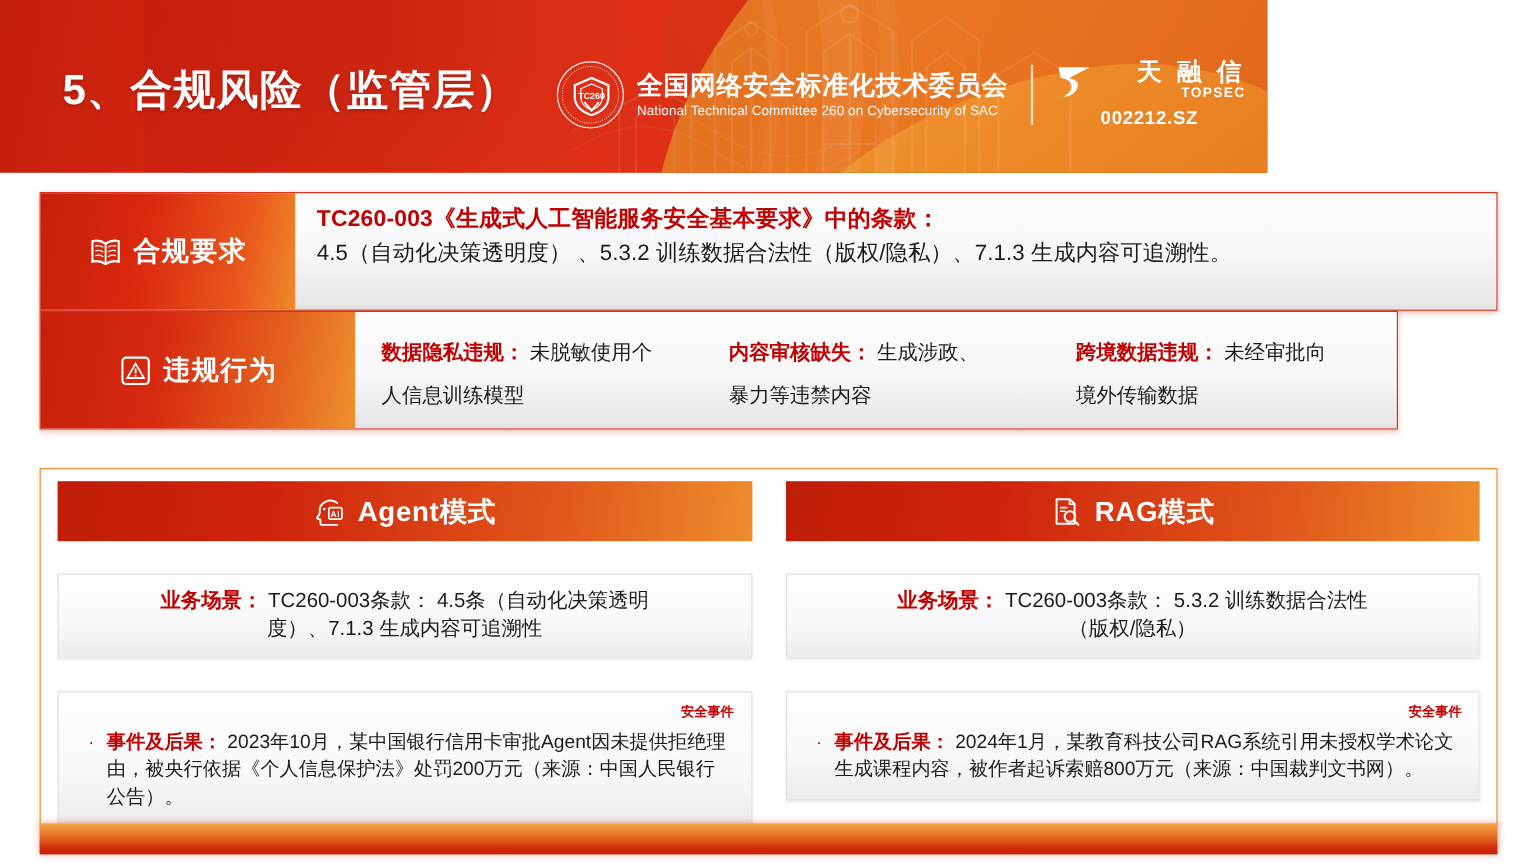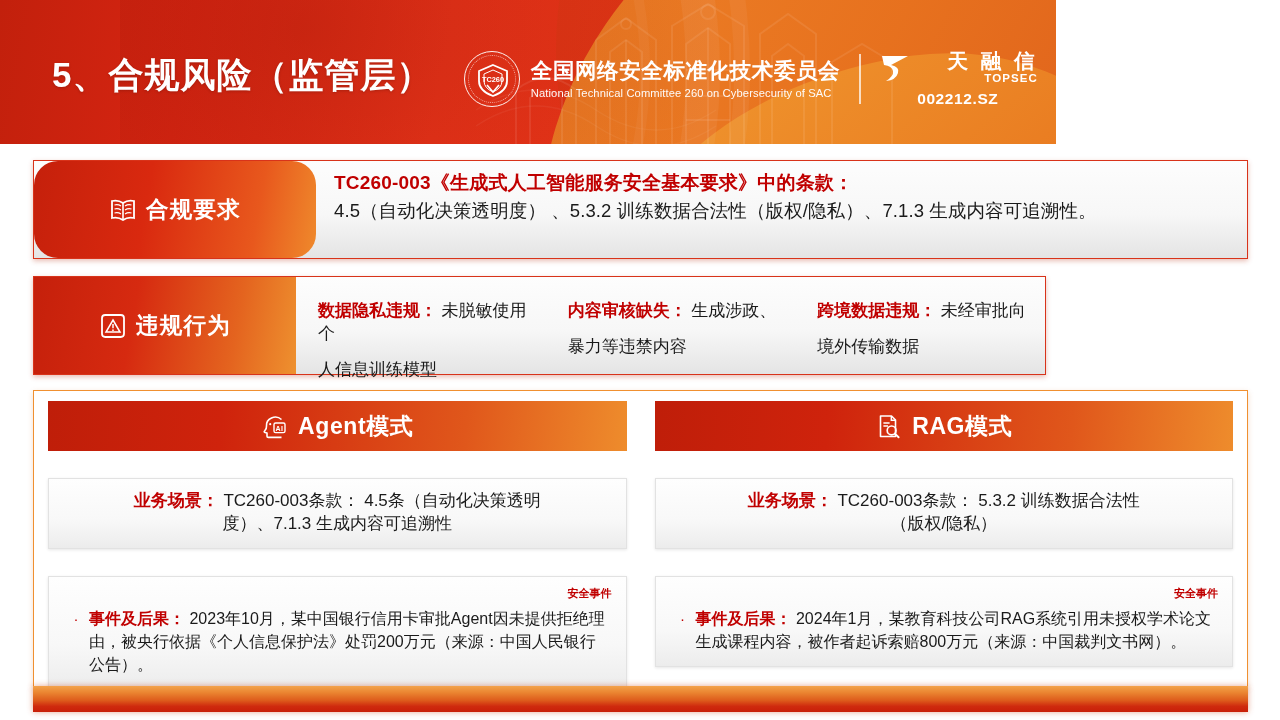--- a/index.html
+++ b/index.html
@@ -121,35 +121,34 @@
   }
   .row-label {
     flex: 0 0 auto; display: flex; align-items: center; justify-content: center;
     color: #fff; font-size: 22.5px; font-weight: bold; letter-spacing: 1.2px;
   }
   .label-ico { width: 28px; height: 28px; margin-right: 9px; flex: 0 0 auto; }
   .row-body { flex: 1 1 auto; position: relative; }
 
   #row-req { left: 33px; top: 160px; width: 1215px; height: 99px; }
   #row-req .row-label {
-    width: 282px;
+    width: 212px;
     background: linear-gradient(100deg, #c5200b 0%, #d9290f 40%, #e8581d 78%, #ef8a2c 100%);
-    border-radius: 24px;
   }
   .req-text { padding: 10px 14px 0 18px; }
   .req-head {
     color: #c00000; font-size: 19px; font-weight: bold; line-height: 1.3;
     letter-spacing: .2px;
   }
   .req-sub {
     color: #1a1a1a; font-size: 18.5px; line-height: 1.32; margin-top: 3px;
     letter-spacing: .1px;
   }
 
-  #row-vio { left: 33px; top: 276px; width: 1013px; height: 99px; }
+  #row-vio { left: 33px; top: 259px; width: 1132px; height: 99px; }
   #row-vio .row-label {
     width: 262px;
     background: linear-gradient(100deg, #c5200b 0%, #d62a10 38%, #e4641f 76%, #ee912f 100%);
   }
   .vio-cols { display: flex; height: 100%; }
   .vio-col { flex: 1 1 0; padding: 22px 8px 0 22px; }
   .vio-k { color: #c00000; font-size: 17px; font-weight: bold; }
   .vio-v { color: #1a1a1a; font-size: 17px; }
   .vio-line2 { margin-top: 13px; color: #1a1a1a; font-size: 17px; }
 

